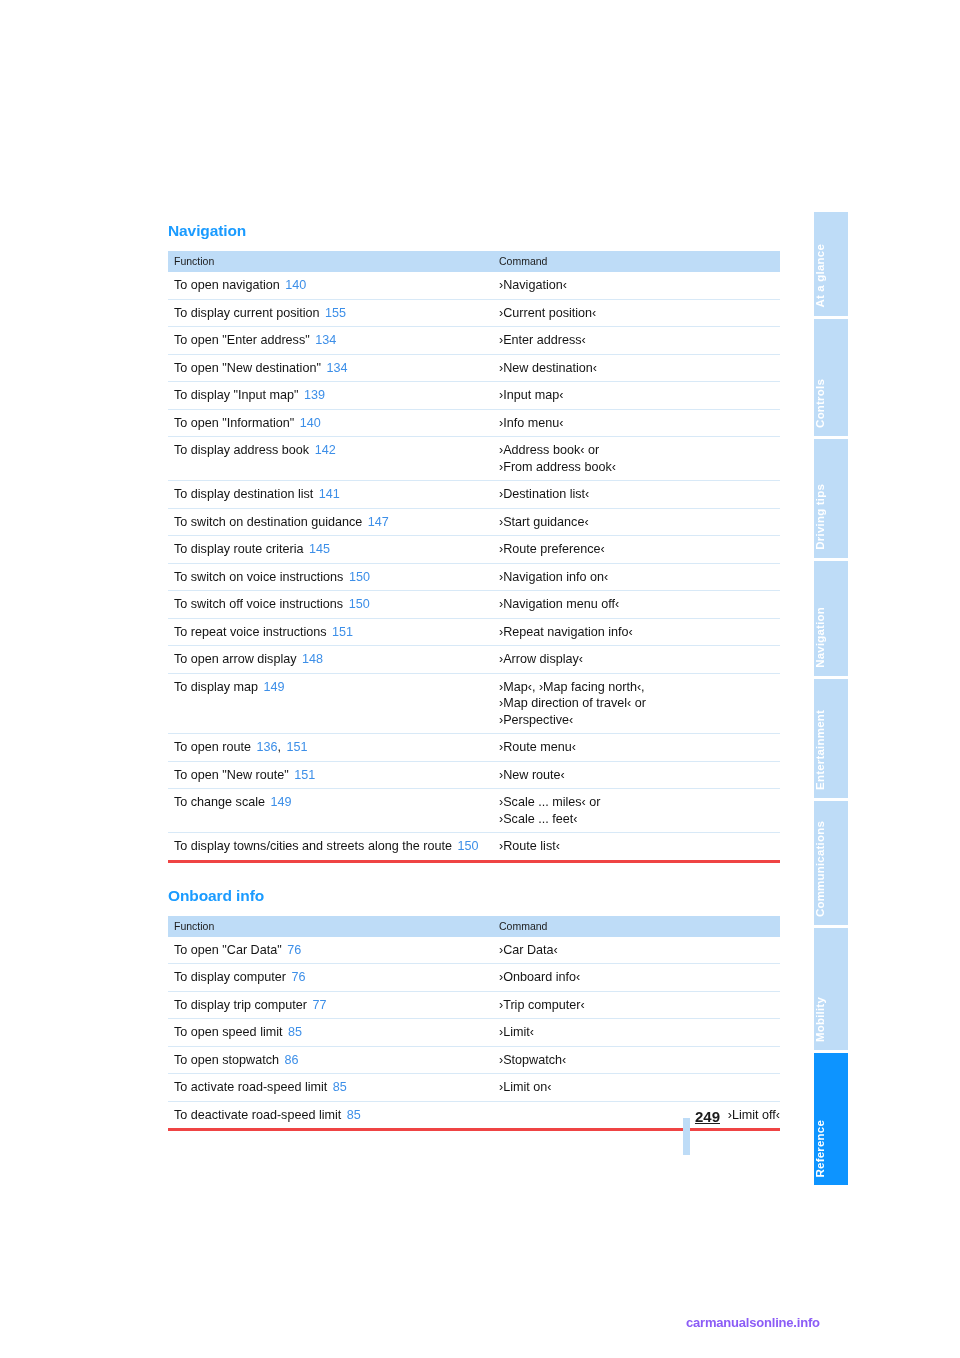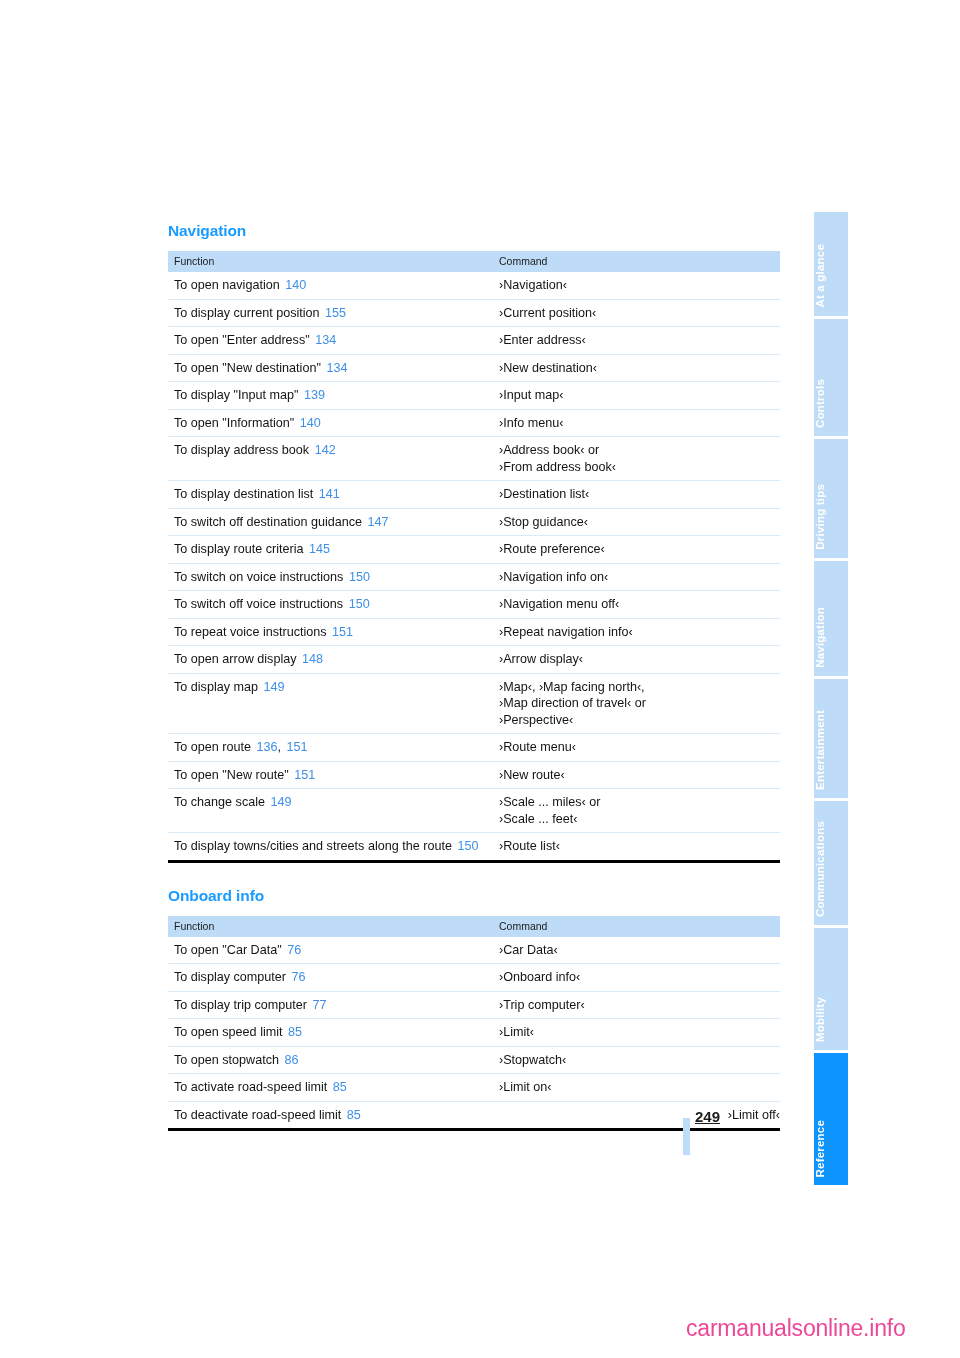--- a/index.html
+++ b/index.html
@@ -59,21 +59,21 @@
     padding: 5px 0 5px 6px;
     vertical-align: top;
     line-height: 16.5px;
     border-top: 1px solid #d8e9f7;
     border-bottom: none;
   }
   .cmd-table tbody tr:first-child td {
     border-top: none;
   }
   .cmd-table tbody tr:last-child td {
-    border-bottom: 3px solid #000000;
+    border-bottom: 3px solid #ef4444;
   }
 
   .pg {
     color: #3d8fe8;
     padding-left: 2px;
   }
   .sep {
     color: #141414;
   }
 
@@ -140,24 +140,25 @@
     width: 7px;
     height: 37px;
     background: #bedcf7;
   }
 
   
   #watermark {
     position: absolute;
     left: 686px;
     top: 1315px;
-    font-size: 23px;
-    color: #ec4899;
+    font-size: 13px;
+    color: #8b5cf6;
     letter-spacing: -0.2px;
     white-space: nowrap;
+    font-weight: bold;
   }
 </style>
 </head>
 <body>
 
 <div id="content">
 
 <div class="section-heading">Navigation</div>
     <table class="cmd-table">
       <colgroup>
@@ -198,22 +199,22 @@
         <tr>
           <td><span>To display address book</span>&nbsp;<span class="pg">142</span></td>
           <td style="white-space: pre-line;">›Address book‹ or
 ›From address book‹</td>
         </tr>
         <tr>
           <td><span>To display destination list</span>&nbsp;<span class="pg">141</span></td>
           <td style="white-space: pre-line;">›Destination list‹</td>
         </tr>
         <tr>
-          <td><span>To switch off destination guidance</span>&nbsp;<span class="pg">147</span></td>
-          <td style="white-space: pre-line;">›Stop guidance‹</td>
+          <td><span>To switch on destination guidance</span>&nbsp;<span class="pg">147</span></td>
+          <td style="white-space: pre-line;">›Start guidance‹</td>
         </tr>
         <tr>
           <td><span>To display route criteria</span>&nbsp;<span class="pg">145</span></td>
           <td style="white-space: pre-line;">›Route preference‹</td>
         </tr>
         <tr>
           <td><span>To switch on voice instructions</span>&nbsp;<span class="pg">150</span></td>
           <td style="white-space: pre-line;">›Navigation info on‹</td>
         </tr>
         <tr>

